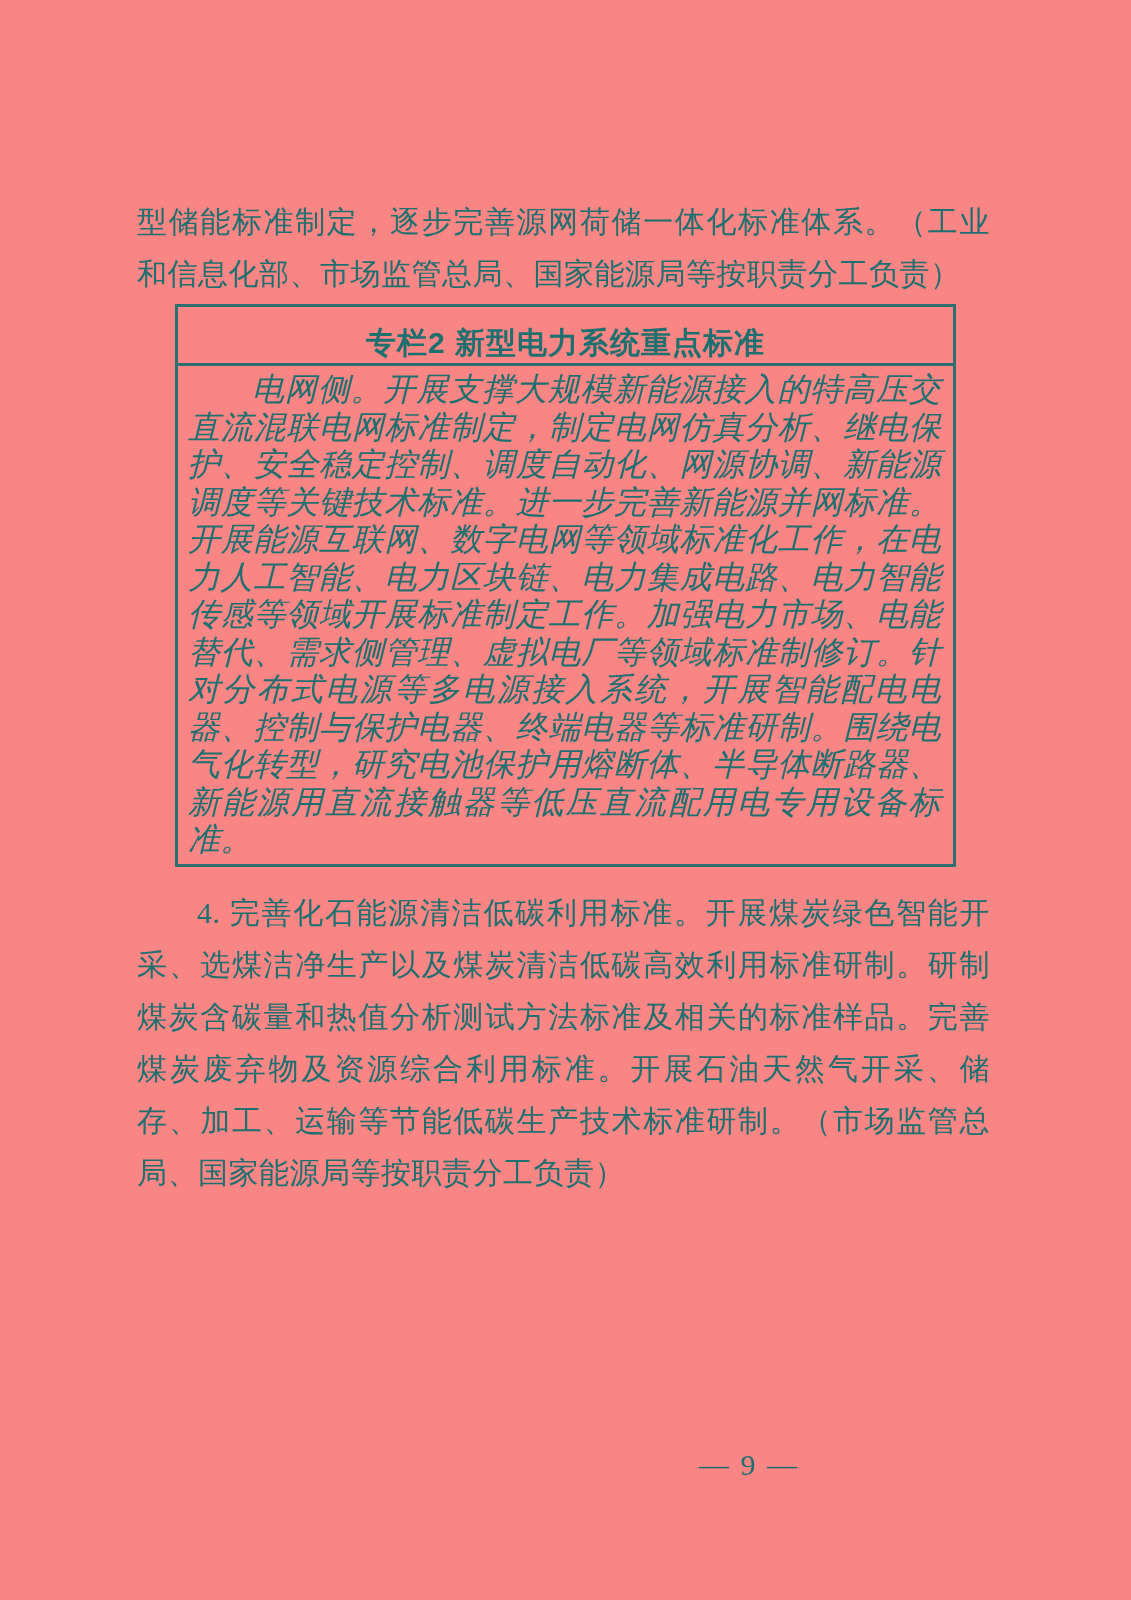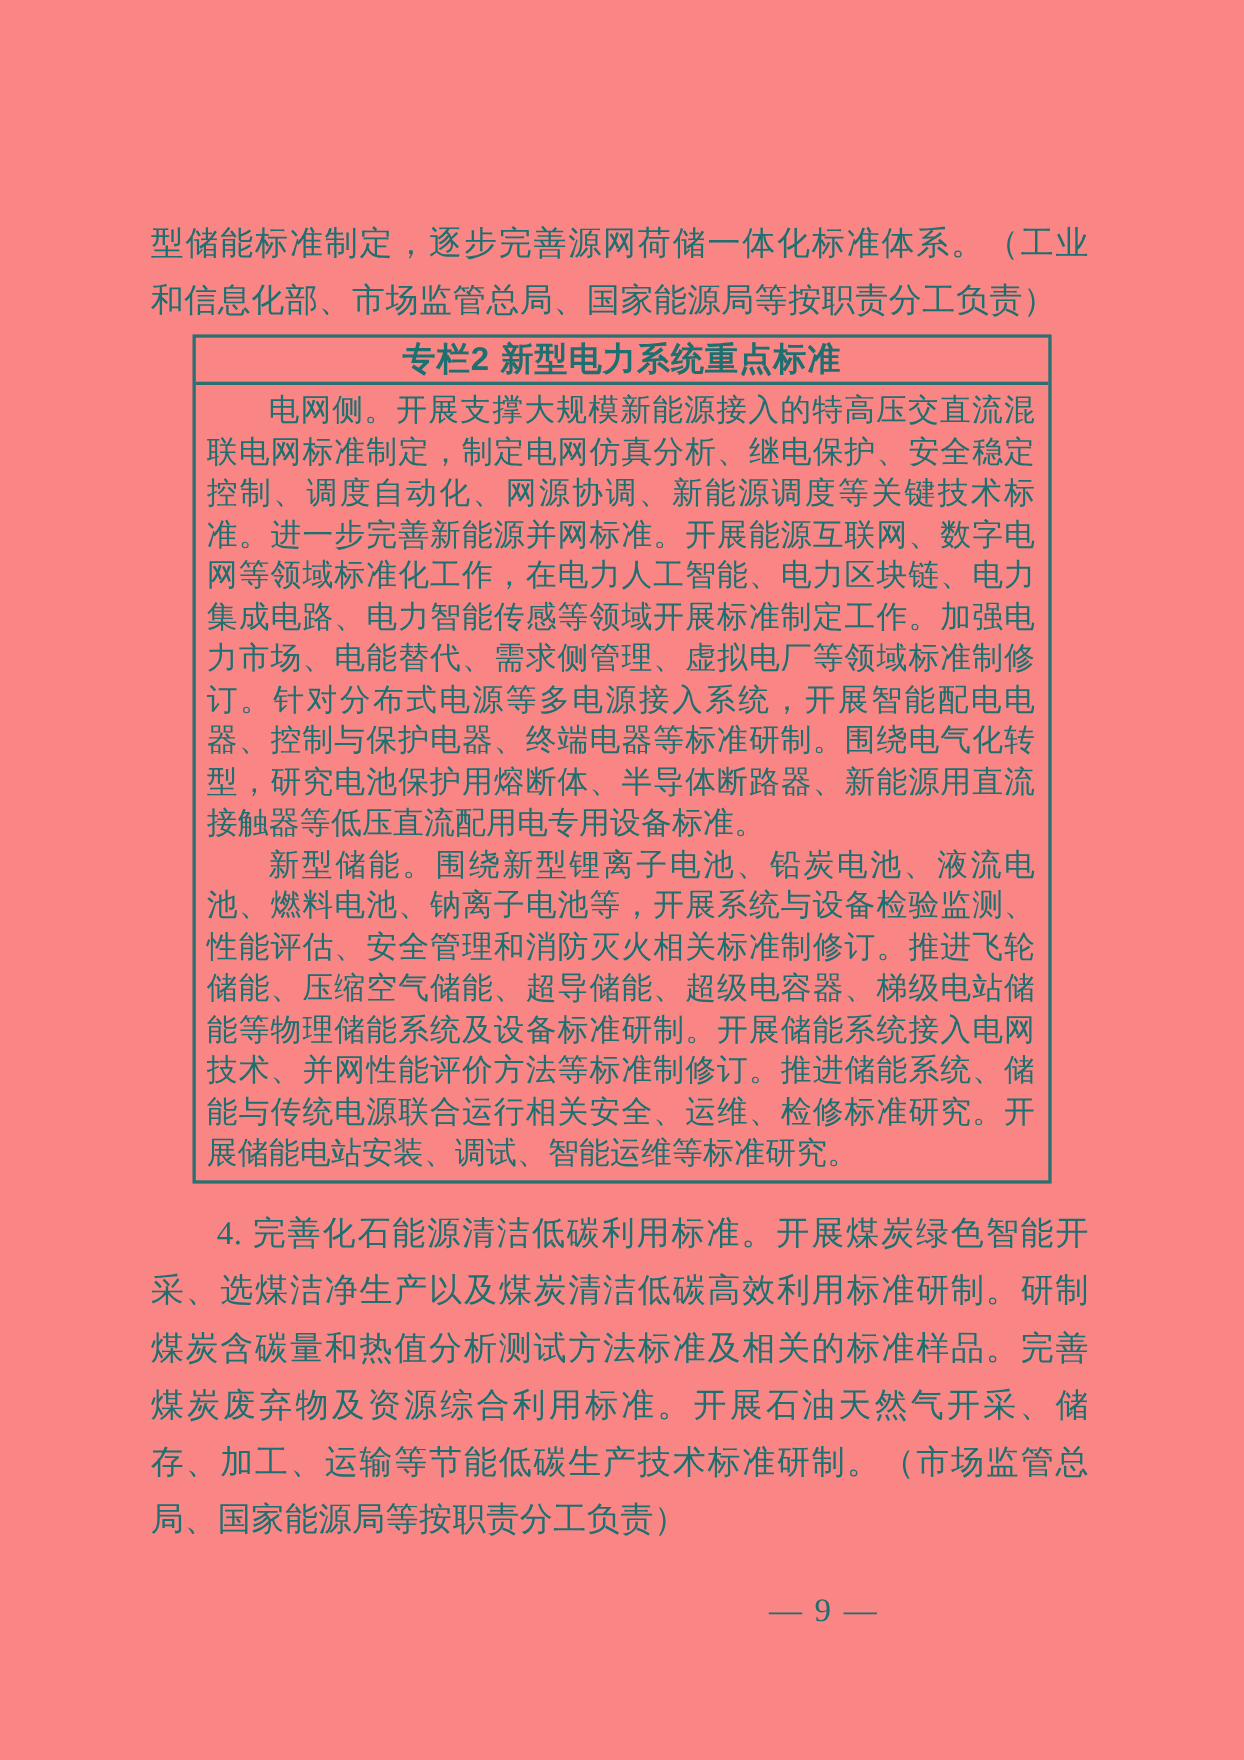--- a/index.html
+++ b/index.html
@@ -41,31 +41,33 @@
   }
   .box-title {
     text-align: center;
     font-weight: 700;
     font-size: 30px;
     line-height: 38px;
     padding: 1px 0;
     border-bottom: 3px solid #2b6f70;
     font-family: "Liberation Sans", "DejaVu Sans", sans-serif;
     letter-spacing: 1px;
+    margin-top: 16px;
   }
   .box-body {
     padding: 5px 12px 5px 10px;
   }
   .box-body p {
     margin: 0;
-    font-size: 28px;
+    font-size: 32px;
     line-height: 37.5px;
     text-align: justify;
     text-indent: 2em;
     letter-spacing: 0.2px;
+    font-style: italic;
   }
   .item-para {
     margin: 20px 0 0 0;
     font-size: 30px;
     line-height: 52px;
     letter-spacing: 0.5px;
     text-align: justify;
     text-indent: 2em;
   }
   .page-number {
@@ -82,21 +84,20 @@
 
 <div class="page">
   <div class="content">
 
     <p class="intro-para">型储能标准制定，逐步完善源网荷储一体化标准体系。（工业和信息化部、市场监管总局、国家能源局等按职责分工负责）</p>
 
     <div class="callout-box">
       <div class="box-title">专栏2 新型电力系统重点标准</div>
       <div class="box-body">
         <p>电网侧。开展支撑大规模新能源接入的特高压交直流混联电网标准制定，制定电网仿真分析、继电保护、安全稳定控制、调度自动化、网源协调、新能源调度等关键技术标准。进一步完善新能源并网标准。开展能源互联网、数字电网等领域标准化工作，在电力人工智能、电力区块链、电力集成电路、电力智能传感等领域开展标准制定工作。加强电力市场、电能替代、需求侧管理、虚拟电厂等领域标准制修订。针对分布式电源等多电源接入系统，开展智能配电电器、控制与保护电器、终端电器等标准研制。围绕电气化转型，研究电池保护用熔断体、半导体断路器、新能源用直流接触器等低压直流配用电专用设备标准。</p>
-        <p>新型储能。围绕新型锂离子电池、铅炭电池、液流电池、燃料电池、钠离子电池等，开展系统与设备检验监测、性能评估、安全管理和消防灭火相关标准制修订。推进飞轮储能、压缩空气储能、超导储能、超级电容器、梯级电站储能等物理储能系统及设备标准研制。开展储能系统接入电网技术、并网性能评价方法等标准制修订。推进储能系统、储能与传统电源联合运行相关安全、运维、检修标准研究。开展储能电站安装、调试、智能运维等标准研究。</p>
       </div>
     </div>
 
     <p class="item-para">4. 完善化石能源清洁低碳利用标准。开展煤炭绿色智能开采、选煤洁净生产以及煤炭清洁低碳高效利用标准研制。研制煤炭含碳量和热值分析测试方法标准及相关的标准样品。完善煤炭废弃物及资源综合利用标准。开展石油天然气开采、储存、加工、运输等节能低碳生产技术标准研制。（市场监管总局、国家能源局等按职责分工负责）</p>
 
   </div>
 
   <div class="page-number">— 9 —</div>
 </div>
 

